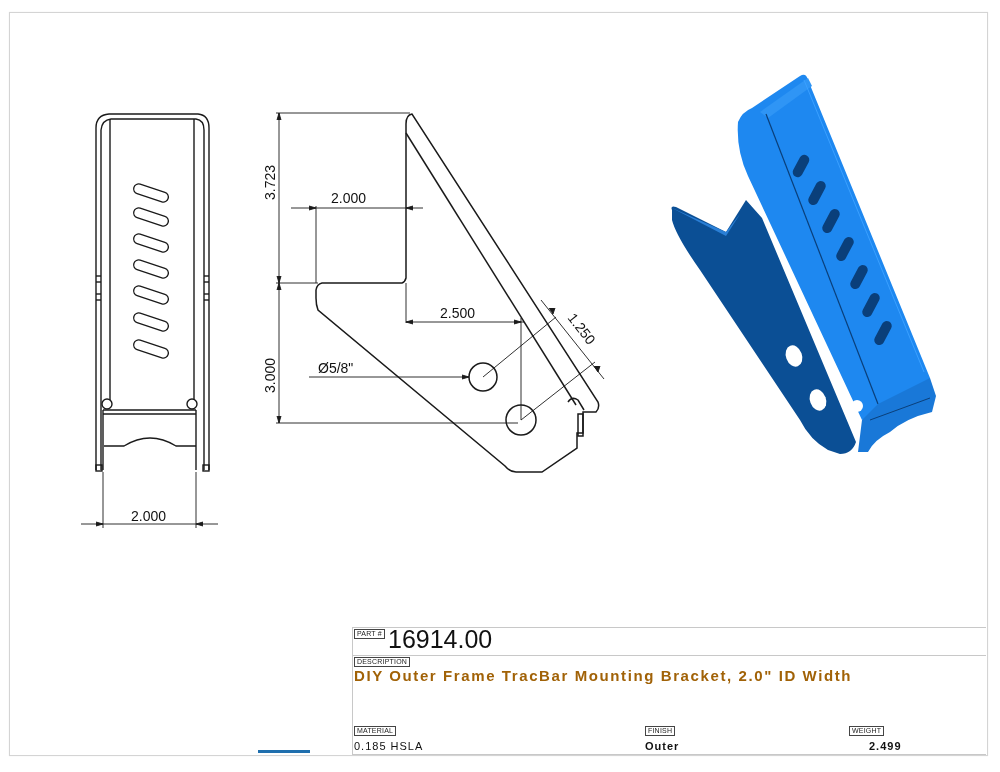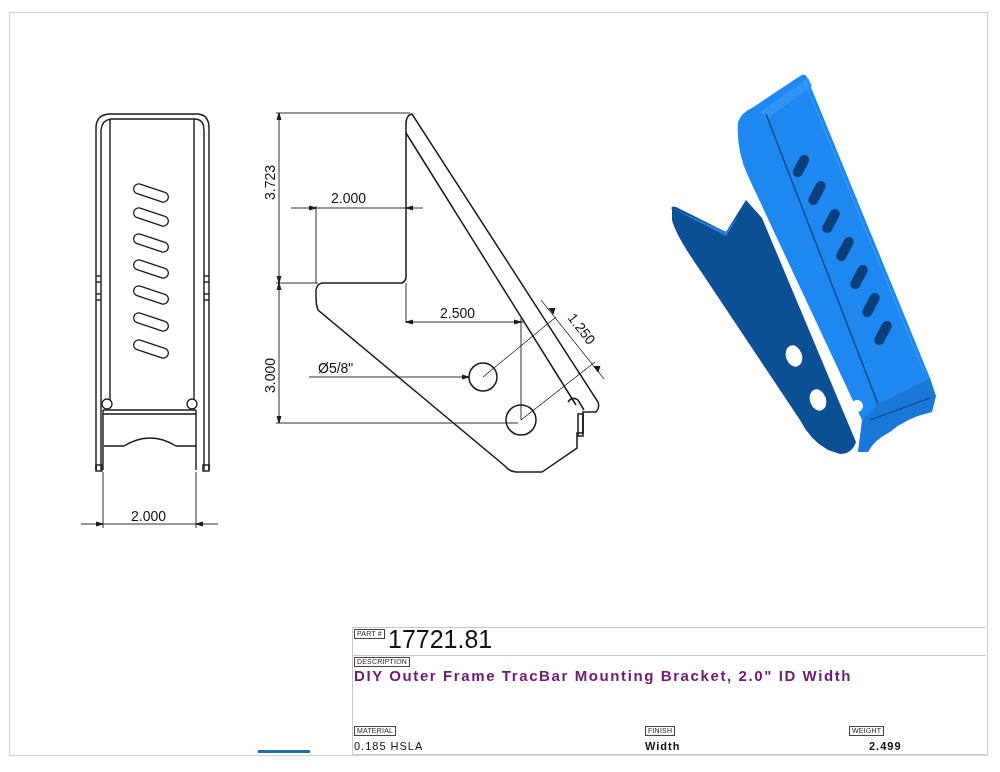--- a/index.html
+++ b/index.html
@@ -4,21 +4,21 @@
 <style>
   html, body { margin: 0; padding: 0; background: #ffffff; }
   body { width: 1000px; height: 772px; position: relative; overflow: hidden; font-family: "Liberation Sans", sans-serif; }
   .sheet { position: absolute; left: 9px; top: 12px; width: 977px; height: 742px; border: 1px solid #d4d4d4; box-shadow: 0 0 1px #e6e6e6; background: #fff; }
   svg.drawing { position: absolute; left: 0; top: 0; }
   .title-block { position: absolute; left: 352px; top: 627px; width: 634px; height: 127px; }
   .tb-line { position: absolute; left: 0; right: 0; height: 1px; background: #c8c8c8; }
   .tb-vline { position: absolute; top: 0; bottom: 0; width: 1px; background: #c8c8c8; }
   .tag { position: absolute; font-family: "Liberation Sans", sans-serif; font-size: 7px; letter-spacing: 0.2px; border: 1px solid #444; padding: 0 2px; line-height: 8px; color: #222; text-transform: uppercase; background: #fff; }
   .part-no { position: absolute; left: 36px; top: -2px; font-size: 25px; color: #111; font-family: "Liberation Sans", sans-serif; }
-  .desc { position: absolute; left: 2px; top: 40px; width: 520px; font-size: 15px; font-weight: bold; letter-spacing: 1.6px; line-height: 18px; color: #701a75; font-family: "Liberation Sans", sans-serif; }
+  .desc { position: absolute; left: 2px; top: 40px; width: 520px; font-size: 15px; font-weight: bold; letter-spacing: 1.6px; line-height: 18px; color: #a16207; font-family: "Liberation Sans", sans-serif; }
   .val { position: absolute; top: 113px; font-size: 11px; color: #111; font-family: "Liberation Sans", sans-serif; letter-spacing: 1px; }
   .val.bold { font-weight: bold; }
   .dim-text { font-family: "Liberation Sans", sans-serif; font-size: 14px; fill: #111; }
   .blue-mark { position: absolute; left: 258px; top: 750px; width: 52px; height: 3px; background: #1f6fae; }
 </style>
 </head>
 <body>
 
 <div class="sheet"></div>
 
@@ -155,26 +155,26 @@
 
 <div class="blue-mark"></div>
 
 <div class="title-block">
   <div class="tb-line" style="top:0;"></div>
   <div class="tb-line" style="top:28px;"></div>
   <div class="tb-line" style="top:127px;"></div>
   <div class="tb-vline" style="left:0;"></div>
 
   <span class="tag" style="left:2px; top:2px;">PART #</span>
-  <span class="part-no">17721.81</span>
+  <span class="part-no">16914.00</span>
 
   <span class="tag" style="left:2px; top:30px;">DESCRIPTION</span>
   <div class="desc">DIY Outer Frame TracBar Mounting Bracket, 2.0" ID Width</div>
 
   <span class="tag" style="left:2px; top:99px;">MATERIAL</span>
   <span class="val" style="left:2px;">0.185  HSLA</span>
 
   <span class="tag" style="left:293px; top:99px;">FINISH</span>
-  <span class="val bold" style="left:293px;">Width</span>
+  <span class="val bold" style="left:293px;">Outer</span>
 
   <span class="tag" style="left:497px; top:99px;">WEIGHT</span>
   <span class="val bold" style="left:497px;margin-left:20px;">2.499</span>
 </div>
 
 </body></html>

